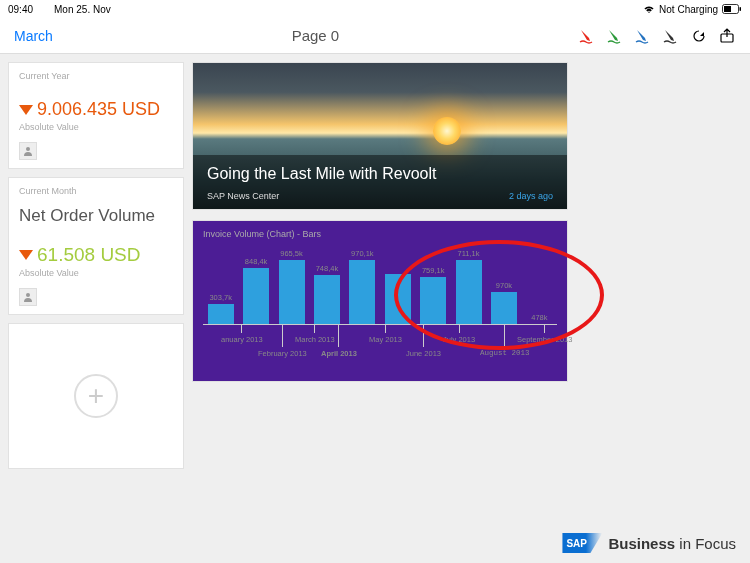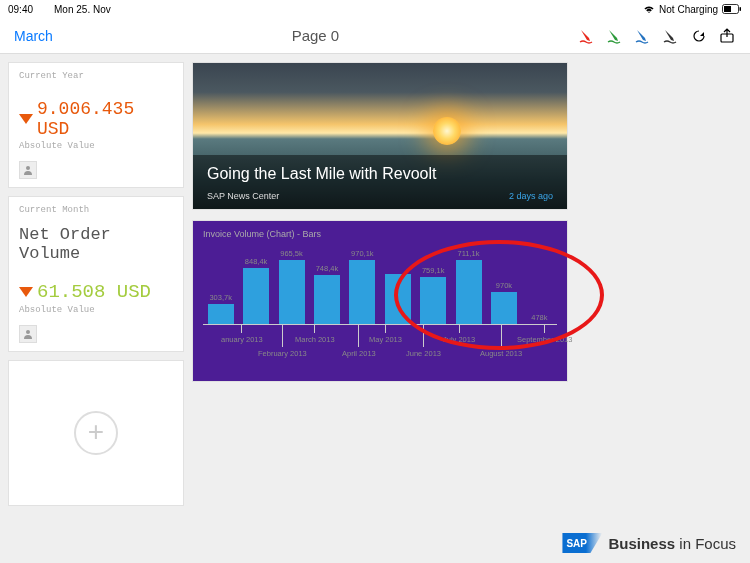--- a/index.html
+++ b/index.html
@@ -33,21 +33,21 @@
   border-bottom: 1px solid #ddd;
 }
 .nav-cancel { color: #0a7aff; font-size: 14px; }
 .nav-title { font-size: 15px; color: #555; font-weight: 300; }
 .nav-tools { display: flex; gap: 10px; align-items: center; }
 .marker { width: 18px; height: 18px; display: flex; align-items: flex-end; justify-content: center; }
 .marker svg { width: 18px; height: 18px; }
 .marker-squiggle { stroke-width: 1.4; fill: none; }
 .icon-btn { width: 18px; height: 18px; display: flex; align-items: center; justify-content: center; color: #000; }
 .content { padding: 8px; display: flex; gap: 8px; }
-.left-col { width: 176px; display: flex; flex-direction: column; gap: 8px; font-family: Liberation Mono, monospace; }
+.left-col { width: 176px; display: flex; flex-direction: column; gap: 8px; }
 .tile {
   background: #fff;
   border: 1px solid #e1e1e1;
   padding: 8px 10px;
   position: relative;
 }
 .tile-period { color: #aaa; font-size: 9px; font-weight: 300; }
 .tile-title { font-size: 17px; color: #555; margin-top: 10px; font-weight: 300; }
 .tile-value-row { display: flex; align-items: center; gap: 4px; margin-top: 18px; }
 .tile-arrow-down {
@@ -335,29 +335,29 @@
               <div class="x-label">July 2013</div>
             </div>
             <div class="x-tick" style="left: 314px;">
               <div class="x-line" style="height:8px"></div>
               <div class="x-label">September 2013</div>
             </div>
             <div class="x-tick" style="left: 55px;">
               <div class="x-line" style="height:22px"></div>
               <div class="x-label">February 2013</div>
             </div>
-            <div class="x-tick" style="left: 139px;">
+            <div class="x-tick" style="left: 118px; font-weight: bold;">
               <div class="x-line" style="height:22px"></div>
               <div class="x-label">April 2013</div>
             </div>
             <div class="x-tick" style="left: 203px;">
               <div class="x-line" style="height:22px"></div>
               <div class="x-label">June 2013</div>
             </div>
-            <div class="x-tick" style="left: 277px;">
+            <div class="x-tick" style="left: 277px; font-family: Liberation Mono, monospace;">
               <div class="x-line" style="height:22px"></div>
               <div class="x-label">August 2013</div>
             </div>
           </div>
       </div>
     </div>
 
   </div>
 </div>
 

